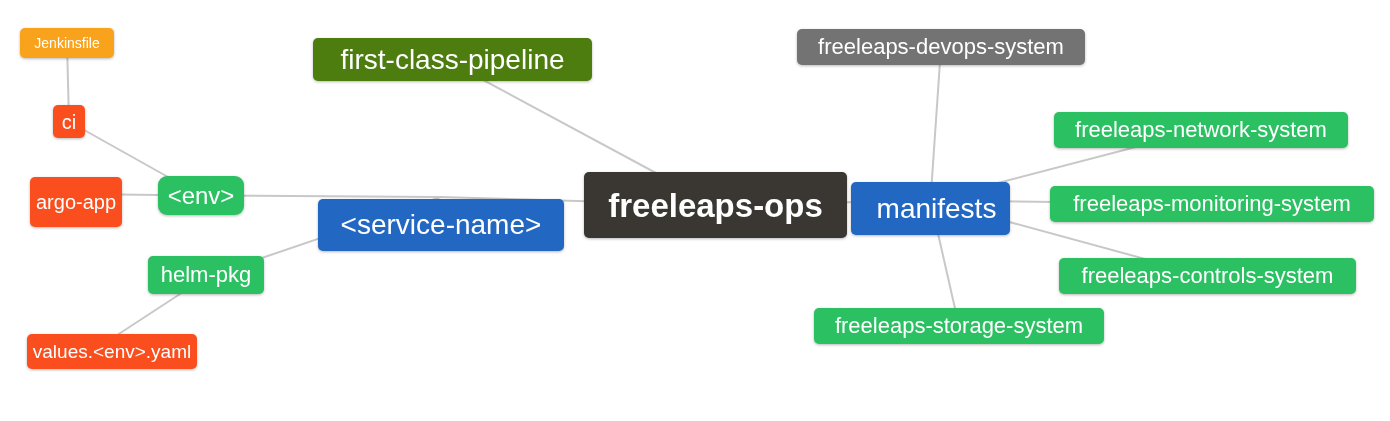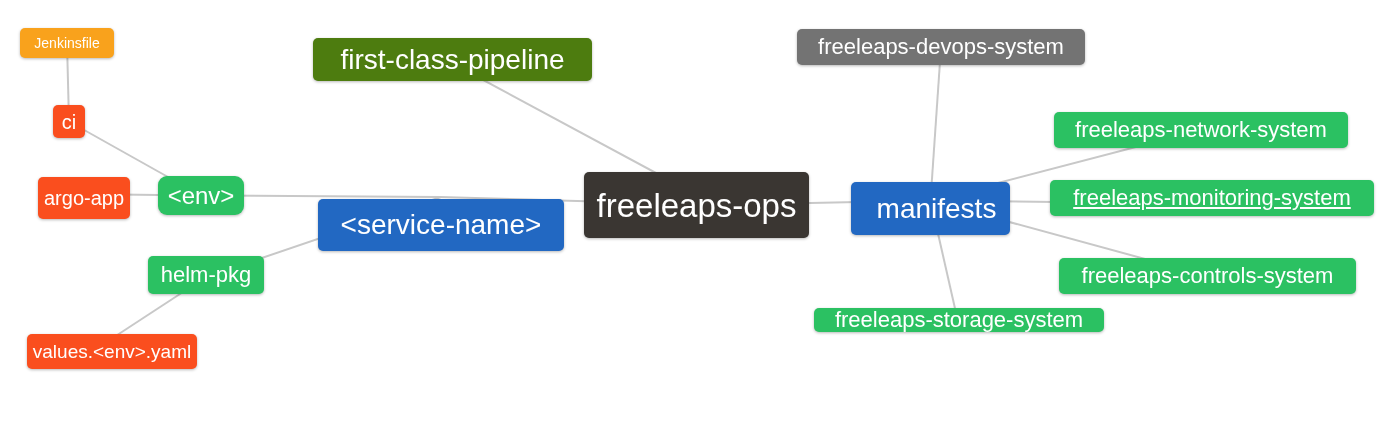--- a/index.html
+++ b/index.html
@@ -50,21 +50,21 @@
       <line x1="92" y1="351.5" x2="206" y2="277" stroke="#c8c8c8" stroke-width="2"></line>
       <line x1="441" y1="197" x2="715.5" y2="205" stroke="#c8c8c8" stroke-width="2"></line>
       <line x1="452.5" y1="63.5" x2="715.5" y2="205" stroke="#c8c8c8" stroke-width="2"></line>
       <line x1="715.5" y1="205" x2="930.5" y2="200.5" stroke="#c8c8c8" stroke-width="2"></line>
       <line x1="930.5" y1="200.5" x2="941" y2="47" stroke="#c8c8c8" stroke-width="2"></line>
       <line x1="930.5" y1="200.5" x2="1201" y2="130" stroke="#c8c8c8" stroke-width="2"></line>
       <line x1="930.5" y1="200.5" x2="1214" y2="204" stroke="#c8c8c8" stroke-width="2"></line>
       <line x1="930.5" y1="200.5" x2="1207.5" y2="276" stroke="#c8c8c8" stroke-width="2"></line>
       <line x1="930.5" y1="200.5" x2="959" y2="326" stroke="#c8c8c8" stroke-width="2"></line>
     </svg>
-<div class="node" style="left: 584px; top: 172px; width: 225px; height: 66px; background: rgb(58, 54, 50); font-size: 33px;">
+<div class="node" style="left: 584px; top: 172px; width: 263px; height: 66px; background: rgb(58, 54, 50); font-size: 33px; font-weight: bold;">
       <span>freeleaps-ops</span>
     </div>
     <div class="node" style="left: 313px; top: 38px; width: 279px; height: 43px; background: #4d7c0f; font-size: 28px;">
       <span>first-class-pipeline</span>
     </div>
     <div class="node" style="left: 318px; top: 171px; width: 246px; height: 52px; background: rgb(34, 104, 194); font-size: 28px; margin-top: 28px;">
       <span>&lt;service-name&gt;</span>
     </div>
     <div class="node" style="left: 851px; top: 182px; width: 159px; height: 53px; background: rgb(34, 104, 194); font-size: 28px; padding-left: 12px;">
       <span>manifests</span>
@@ -74,34 +74,34 @@
     </div>
     <div class="node" style="left: 148px; top: 256px; width: 116px; height: 38px; background: rgb(43, 193, 98); font-size: 22px;">
       <span>helm-pkg</span>
     </div>
     <div class="node" style="left: 797px; top: 29px; width: 288px; height: 36px; background: #737373; font-size: 22px;">
       <span>freeleaps-devops-system</span>
     </div>
     <div class="node" style="left: 1054px; top: 112px; width: 294px; height: 36px; background: rgb(43, 193, 98); font-size: 22px;">
       <span>freeleaps-network-system</span>
     </div>
-    <div class="node" style="left: 1050px; top: 180px; width: 324px; height: 36px; background: rgb(43, 193, 98); font-size: 22px; text-decoration: underline;">
+    <div class="node" style="left: 1050px; top: 186px; width: 324px; height: 36px; background: rgb(43, 193, 98); font-size: 22px;">
       <span>freeleaps-monitoring-system</span>
     </div>
     <div class="node" style="left: 1059px; top: 258px; width: 297px; height: 36px; background: rgb(43, 193, 98); font-size: 22px;">
       <span>freeleaps-controls-system</span>
     </div>
-    <div class="node" style="left: 814px; top: 308px; width: 290px; height: 24px; background: rgb(43, 193, 98); font-size: 22px; text-align: right;">
+    <div class="node" style="left: 814px; top: 308px; width: 290px; height: 36px; background: rgb(43, 193, 98); font-size: 22px; text-align: right;">
       <span>freeleaps-storage-system</span>
     </div>
     <div class="node" style="left: 20px; top: 28px; width: 94px; height: 30px; background: rgb(249, 162, 28); font-size: 14px;">
       <span>Jenkinsfile</span>
     </div>
     <div class="node" style="left: 53px; top: 105px; width: 32px; height: 33px; background: rgb(250, 78, 30); font-size: 20px;">
       <span>ci</span>
     </div>
-    <div class="node" style="left: 38px; top: 177px; width: 92px; height: 42px; background: rgb(250, 78, 30); font-size: 20px;">
+    <div class="node" style="left: 30px; top: 177px; width: 92px; height: 50px; background: rgb(250, 78, 30); font-size: 20px;">
       <span>argo-app</span>
     </div>
     <div class="node" style="left: 7px; top: 334px; width: 170px; height: 35px; background: rgb(250, 78, 30); font-size: 19px; margin-left: 20px;">
       <span>values.&lt;env&gt;.yaml</span>
     </div>
   </div>
 
 </body></html>

